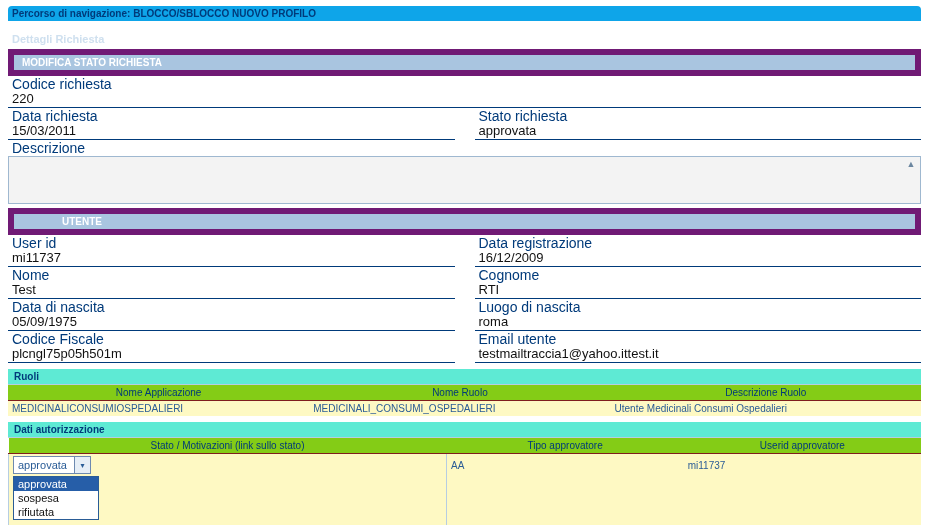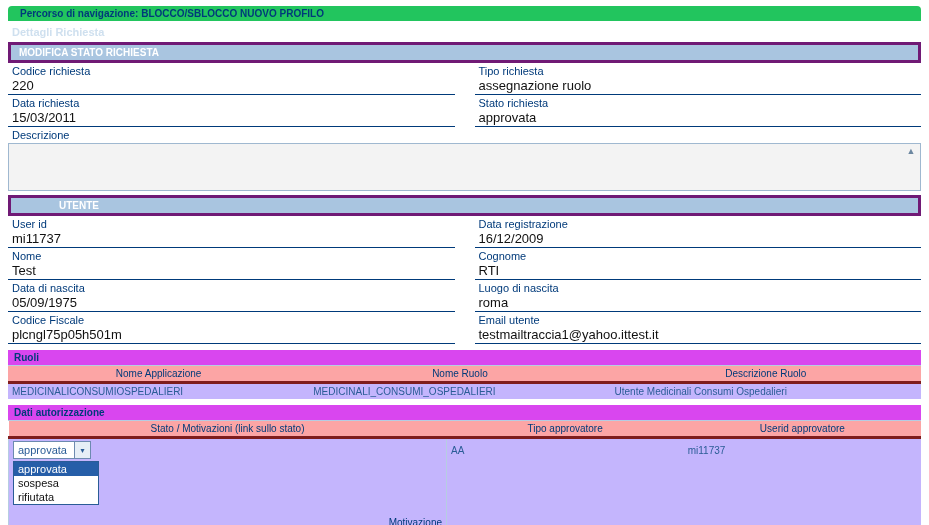--- a/index.html
+++ b/index.html
@@ -5,56 +5,56 @@
   * { box-sizing: border-box; }
   body {
     margin: 0;
     padding: 6px 8px;
     font-family: Verdana, Arial, sans-serif;
     font-size: 10px;
     color: #003a7a;
     background: #fff;
   }
   .navpath {
-    padding: 2px 12px;
+    padding: 2px 4px;
     font-weight: bold;
     font-size: 10px;
     color: #003a7a;
-    background: #22c55e;
+    background: #0ea5e9;
     border-radius: 4px 4px 0 0;
-    margin-bottom: 3px;
+    margin-bottom: 10px;
   }
   .page-title {
     color: #cfe0ef;
     font-weight: bold;
     font-size: 11px;
     padding: 2px 4px;
     margin-bottom: 2px;
   }
   .section-bar {
     background: #a9c5e0;
     color: #fff;
     font-weight: bold;
     font-size: 10px;
     padding: 2px 8px;
-    border: 3px solid #701a75;
+    border: 6px solid #701a75;
   }
   .row {
     display: flex;
     gap: 20px;
   }
   .col {
     flex: 1;
     min-width: 0;
   }
   .field {
     margin-top: 2px;
   }
   .label {
-    font-size: 11px;
+    font-size: 14px;
     color: #003a7a;
     padding-left: 4px;
     line-height: 12px;
   }
   .value-box {
     border-bottom: 1px solid #003a7a;
     padding: 1px 4px;
     font-size: 13px;
     color: #111;
     background: #fff;
@@ -72,46 +72,46 @@
     right: 2px;
     top: 2px;
     width: 14px;
     display: flex;
     flex-direction: column;
     align-items: center;
     color: #6c87a0;
     font-size: 9px;
   }
   .sub-header {
-    background: #d946ef;
+    background: #5eead4;
     margin-top: 6px;
     padding: 2px 6px;
     font-size: 10px;
     font-weight: bold;
     color: #003a7a;
     border-bottom: 1px solid #b6cde2;
   }
   table.grid {
     width: 100%;
     border-collapse: collapse;
     font-size: 10px;
   }
   table.grid td {
     padding: 2px 4px;
     vertical-align: top;
   }
   .grid-head td {
-    background: #fca5a5;
+    background: #84cc16;
     text-align: center;
     color: #003a7a;
     font-weight: normal;
-    border-bottom: 3px solid #7f1d1d;
+    border-bottom: 1px solid #7f1d1d;
   }
   .grid-body td {
-    background: #c4b5fd;
+    background: #fef9c3;
     color: #2a5c96;
   }
   .status-cell {
     background: #dbe7f2;
     padding: 4px;
     border: 1px solid #b6cde2;
     position: relative;
   }
   .status-select {
     display: inline-flex;
@@ -186,26 +186,20 @@
 
 <div class="page-title">Dettagli Richiesta</div>
 
 <div class="section-bar">MODIFICA STATO RICHIESTA</div>
 
 <div class="row">
   <div class="col">
     <div class="field">
       <div class="label">Codice richiesta</div>
       <div class="value-box">220</div>
-    </div>
-  </div>
-  <div class="col">
-    <div class="field">
-      <div class="label">Tipo richiesta</div>
-      <div class="value-box">assegnazione ruolo</div>
     </div>
   </div>
 </div>
 <div class="row">
   <div class="col">
     <div class="field">
       <div class="label">Data richiesta</div>
       <div class="value-box">15/03/2011</div>
     </div>
   </div>

